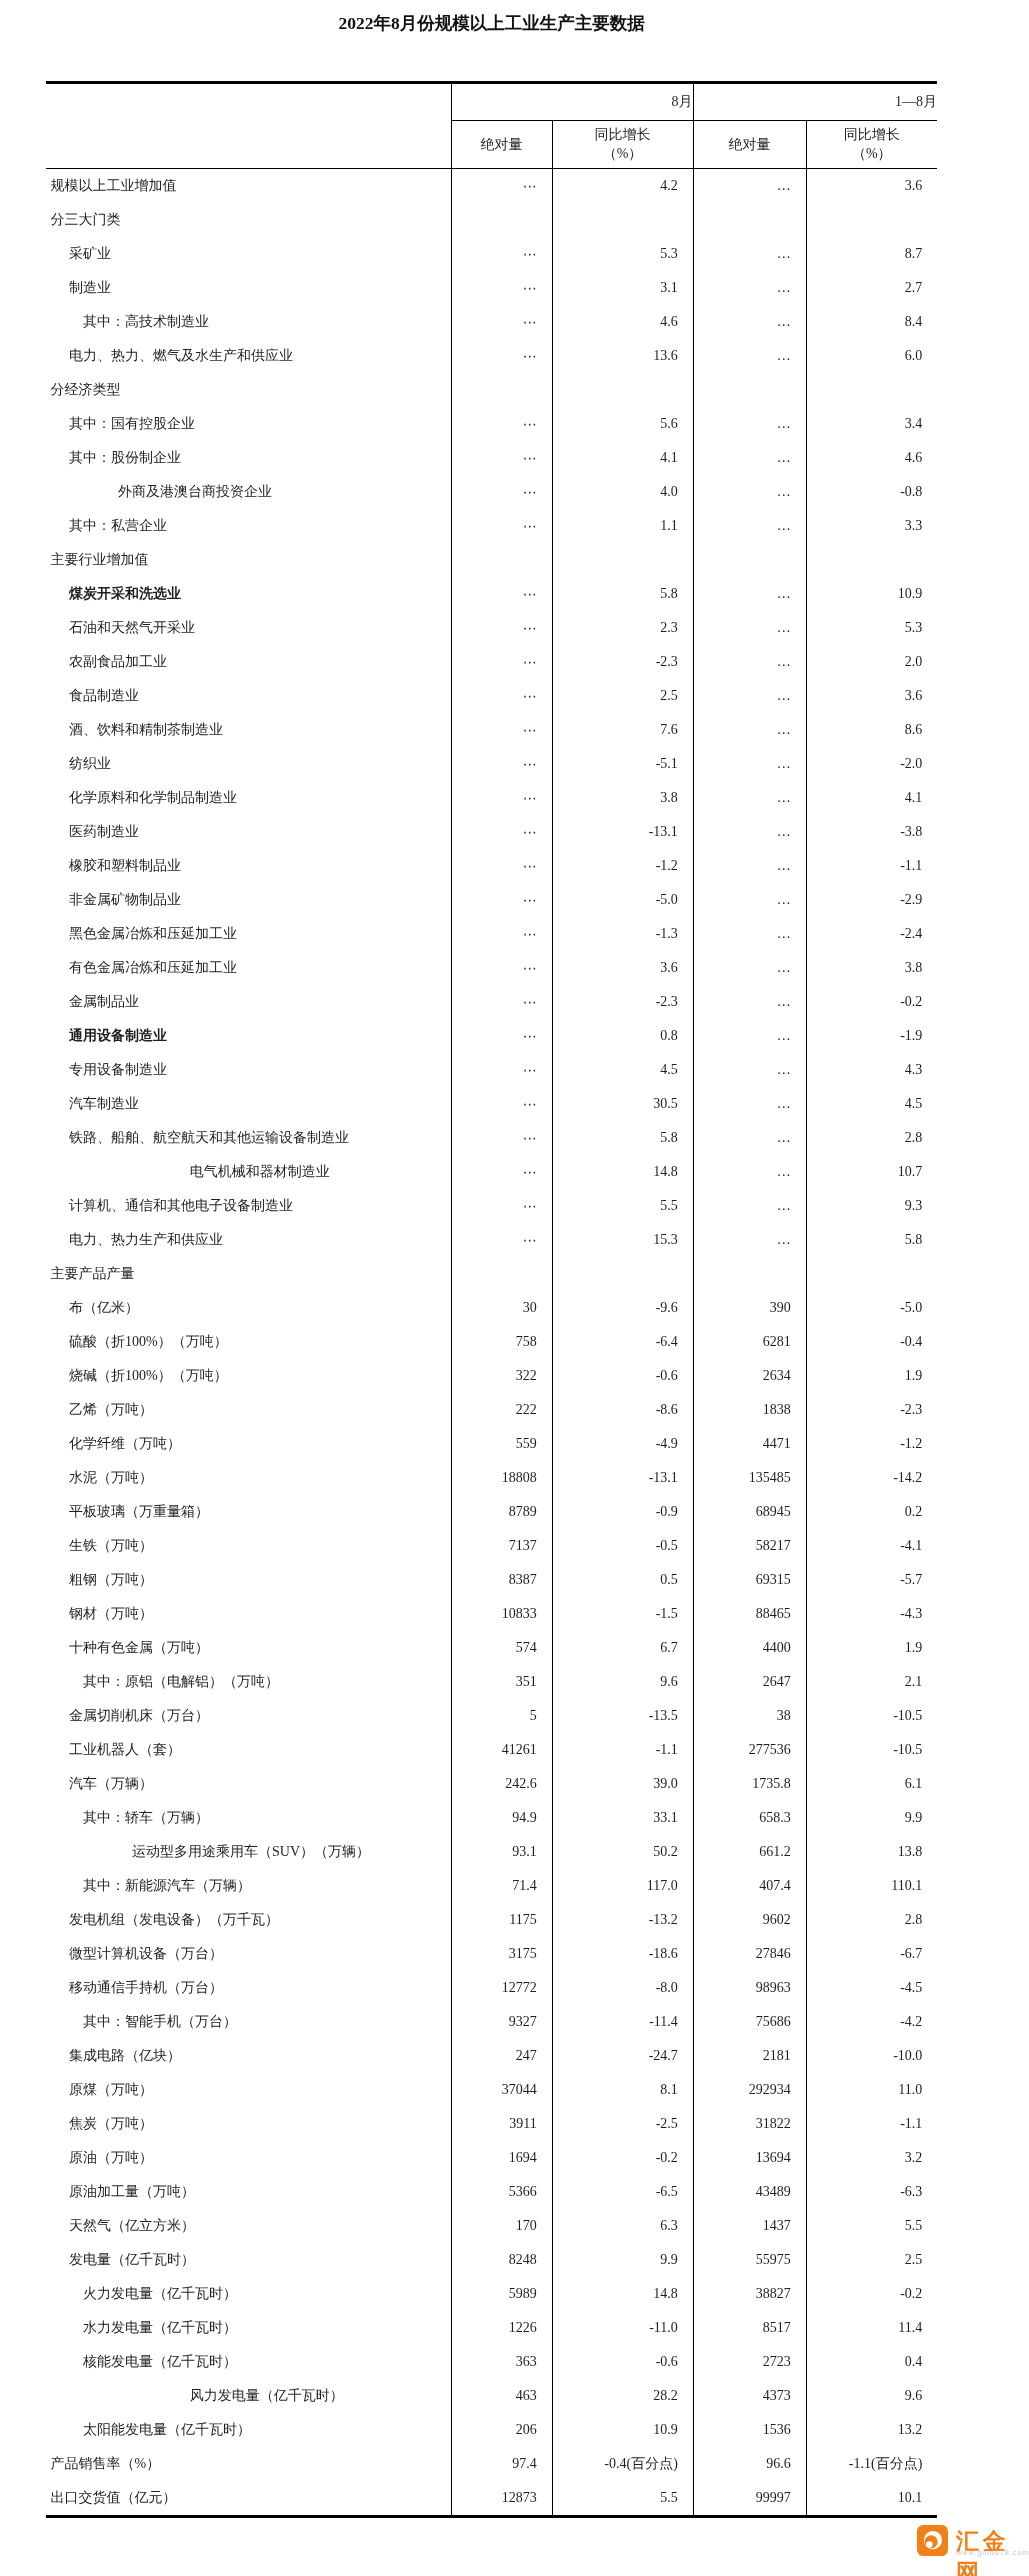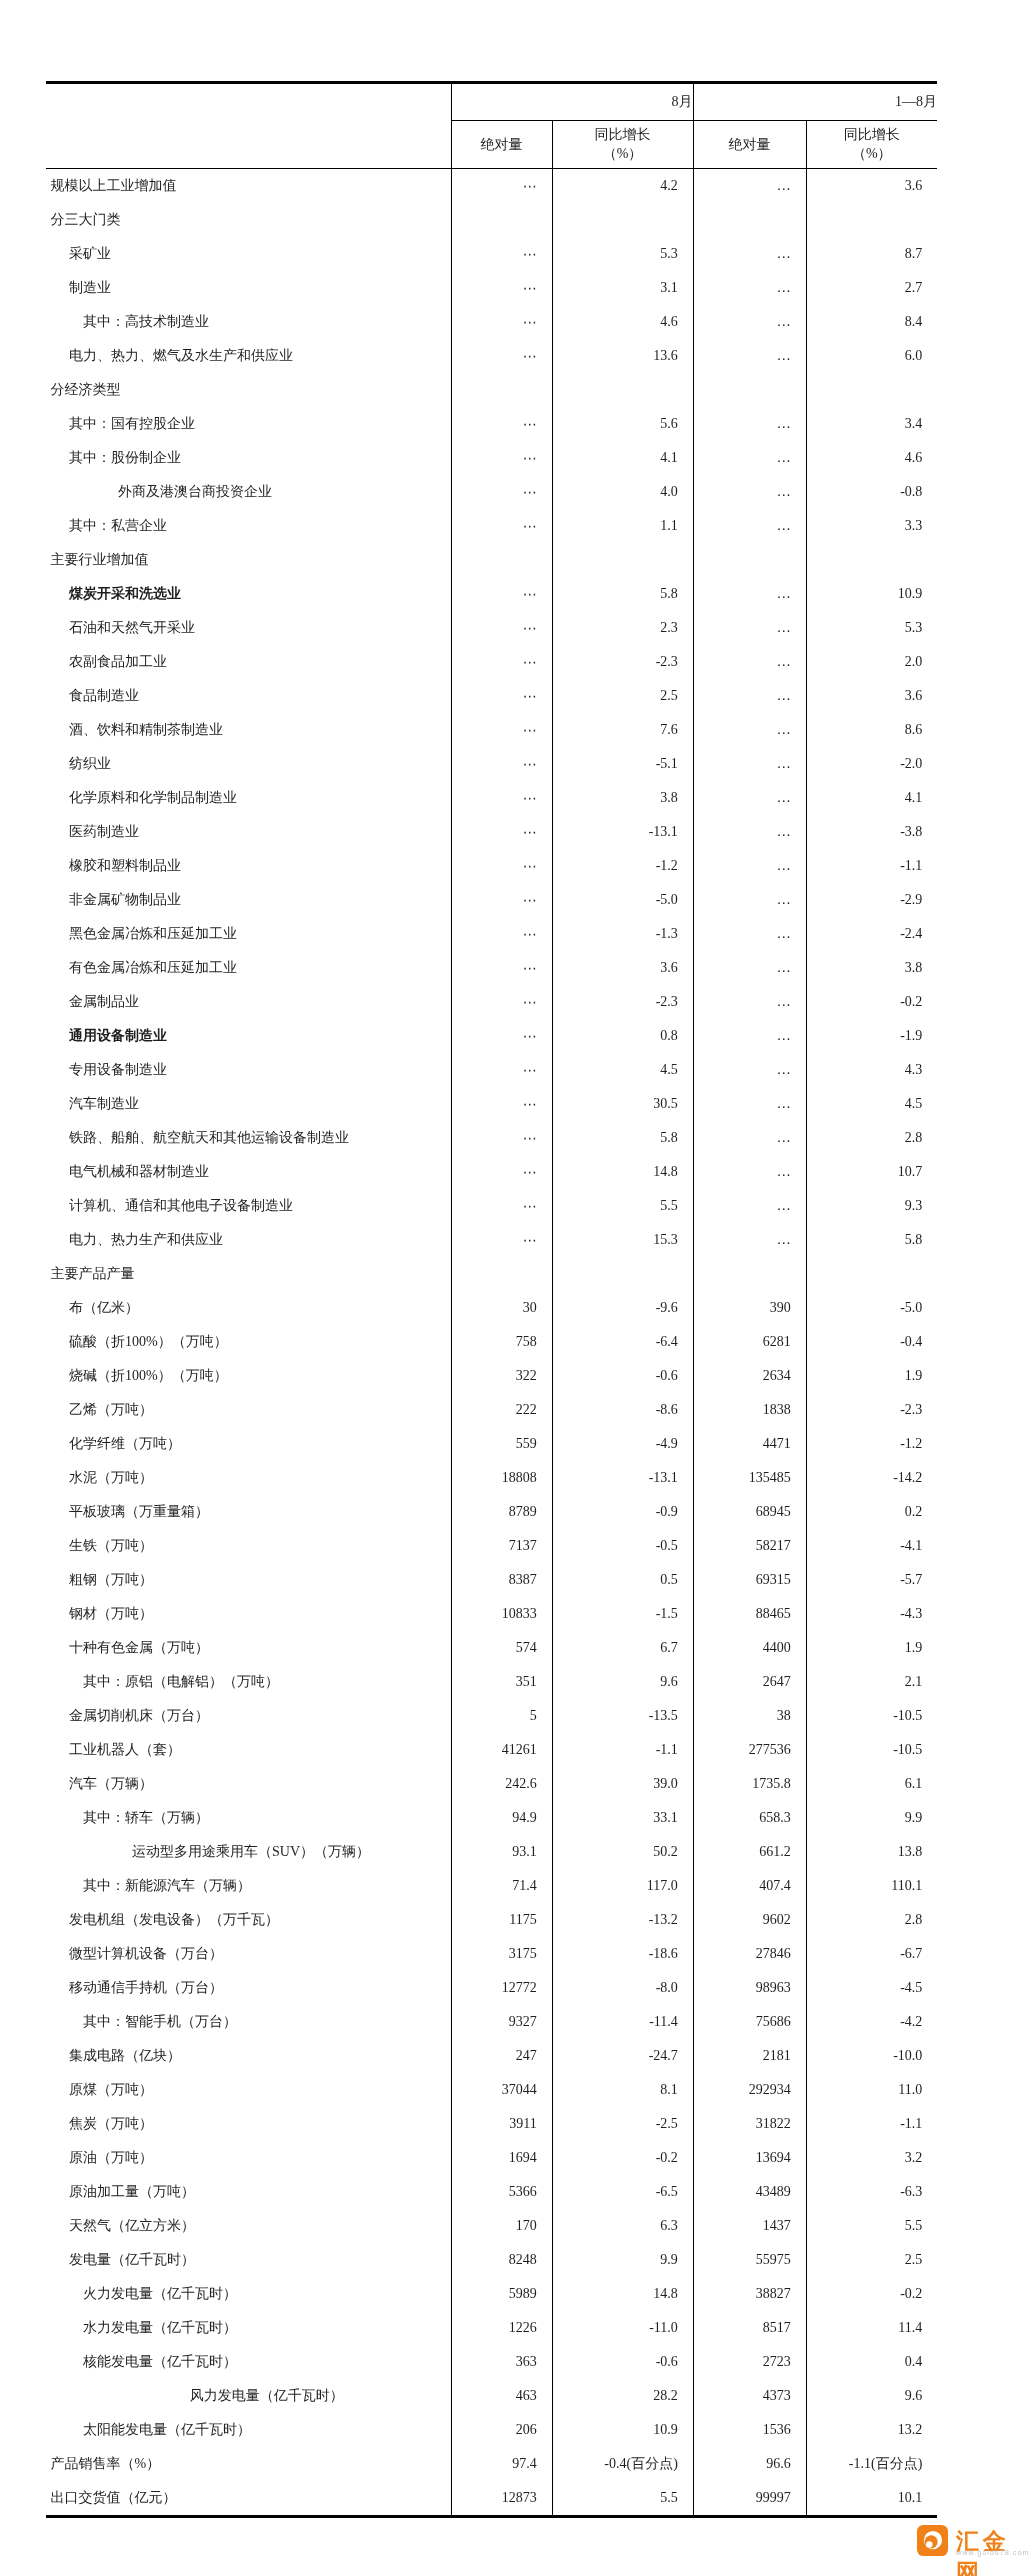--- a/index.html
+++ b/index.html
@@ -26,20 +26,21 @@
   .wm-brand{position:absolute;left:956px;top:2526px;font-size:23px;font-weight:bold;
             letter-spacing:3.7px;font-family:"Liberation Sans","DejaVu Sans",sans-serif;}
   .wm-url{position:absolute;left:956px;top:2548px;font-size:7.4px;color:#c4c4c4;
           letter-spacing:0.9px;font-family:"Liberation Sans","DejaVu Sans",sans-serif;}
 </style>
 </head>
 <body>
 
 <div class="page">
 
+  <div class="title">2022年8月份规模以上工业生产主要数据</div>
 
   <table class="main">
     <colgroup>
       <col style="width:405px">
         <col style="width:101px">
         <col style="width:141px">
       <col style="width:113px">
         <col style="width:131px">
     </colgroup>
     <thead>
@@ -259,21 +260,21 @@
           <td class="c-num">4.5</td>
         </tr>
         <tr>
           <td class="c-label br" style="padding-left: 23px;">铁路、船舶、航空航天和其他运输设备制造业</td>
           <td class="c-num br">⋯</td>
           <td class="c-num br">5.8</td>
           <td class="c-num br">…</td>
           <td class="c-num">2.8</td>
         </tr>
         <tr>
-          <td class="c-label br" style="padding-left: 23px;">电气机械和器材制造业</td>
+          <td class="c-label br" style="padding-left: 23px; text-align: center;">电气机械和器材制造业</td>
           <td class="c-num br">⋯</td>
           <td class="c-num br">14.8</td>
           <td class="c-num br">…</td>
           <td class="c-num">10.7</td>
         </tr>
         <tr>
           <td class="c-label br" style="padding-left: 23px;">计算机、通信和其他电子设备制造业</td>
           <td class="c-num br">⋯</td>
           <td class="c-num br">5.5</td>
           <td class="c-num br">…</td>

